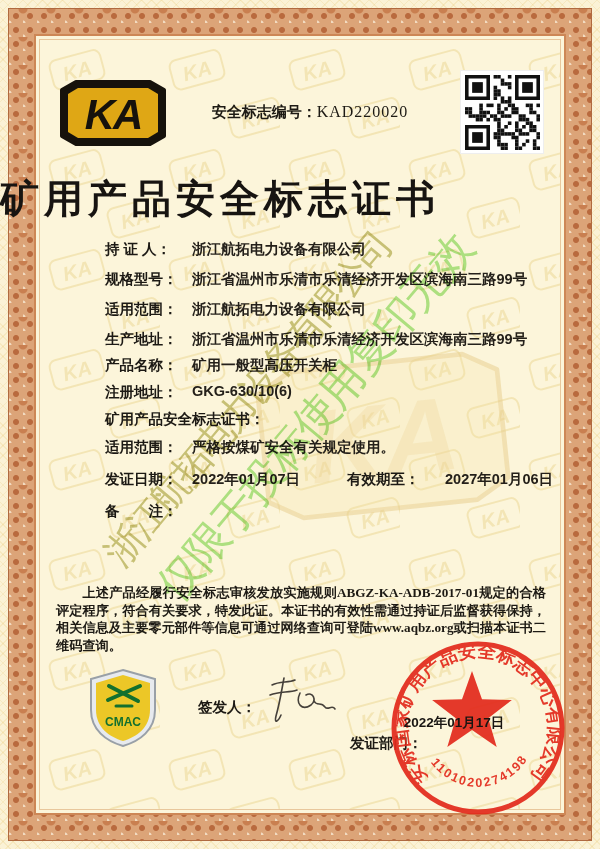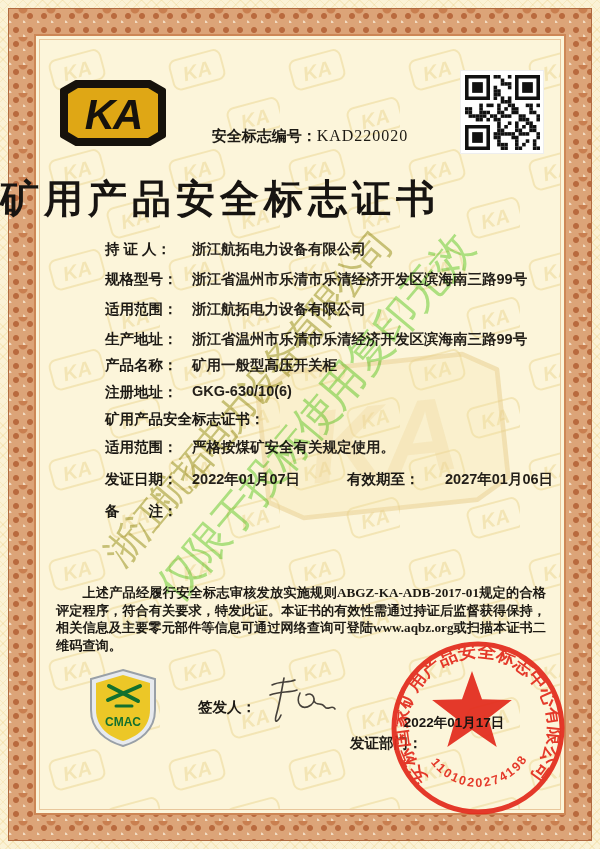--- a/index.html
+++ b/index.html
@@ -14,21 +14,21 @@
       radial-gradient(circle at 0px 14px,#f2dcc2 2px,rgba(242,220,194,0) 3px),
       radial-gradient(circle at 14px 0px,#c97f50 4px,rgba(201,127,80,0) 5px);
     background-size:14px 14px,14px 14px,28px 28px;
     border:1px solid #b06a40;}
   .inner{position:absolute;left:34px;top:34px;right:34px;bottom:34px;z-index:2;
     background:#fcf5da;border:2px solid #cd8756;outline:1px solid #e8c79c;outline-offset:-6px;}
   .bgpattern{position:absolute;left:40px;top:40px;width:520px;height:769px;z-index:3;opacity:.7;}
   .bigwm{position:absolute;left:258px;top:336px;z-index:4;opacity:.6;transform:rotate(-6deg);}
   .content{position:absolute;z-index:10;}
   .ka-logo{left:60px;top:80px;}
-  .mark-line{left:185px;top:103px;width:250px;text-align:center;white-space:nowrap;margin-top:24px;}
+  .mark-line{left:185px;top:103px;width:250px;text-align:center;white-space:nowrap;}
   .mark-label{font-size:15px;font-weight:700;color:#1d1a14;}
   .mark-num{font-family:"Liberation Serif",serif;font-size:16px;letter-spacing:1px;color:#1d1a14;}
   .qr{left:461px;top:71px;width:82px;height:82px;background:#fff;box-shadow:0 0 0 1px #eee;}
   .qr svg{display:block;margin:3.5px;}
   .title{left:0;top:172px;width:600px;font-family:"Liberation Serif",serif;
     font-size:39px;font-weight:900;letter-spacing:5px;color:#171411;}
   .row{position:absolute;left:74px;width:490px;white-space:nowrap;z-index:10;margin-left:31px;}
   .lbl{display:inline-block;font-size:14.5px;font-weight:700;color:#1c1914;}
   .val{position:absolute;left:87px;top:0;font-size:14.5px;font-weight:700;color:#24201a;}
   .r0{top:240px}.r1{top:270px}.r2{top:300px}.r3{top:330px}.r4{top:356px}.r5{top:383px}

